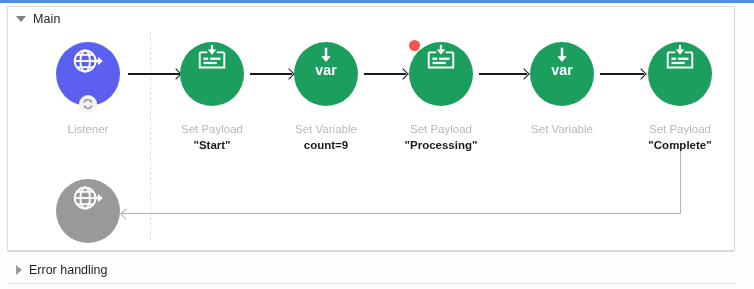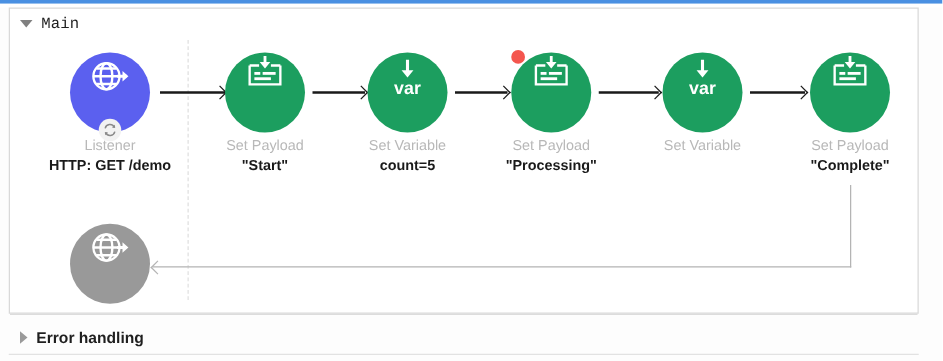--- a/index.html
+++ b/index.html
@@ -36,42 +36,42 @@
     border-top:6px solid #808080;
   }
   .tri-right{
     width:0;height:0;
     border-top:5px solid transparent;
     border-bottom:5px solid transparent;
     border-left:6px solid #9a9a9a;
   }
   .flow-title{
     font-size:12.5px;color:#1f1f1f;letter-spacing:.1px;
-    font-family:Liberation Mono, monospace;
+    font-family:Liberation Sans, sans-serif;
   }
 
   
   .dashed-divider{
     position:absolute;left:150px;top:32px;width:0;height:208px;
     border-left:1.5px dashed #e0e0e0;
   }
 
   
   .node{position:absolute;width:0;height:0;}
   .node .circle{
     position:absolute;left:-32px;top:-32px;
     width:64px;height:64px;border-radius:50%;
     display:flex;justify-content:center;
   }
   .node .labels{
     position:absolute;left:-78px;top:36px;width:156px;
     text-align:center;
   }
   .lbl-type{
-    font-size:11.5px;color:#b8b8b8;line-height:15px;white-space:nowrap;
+    font-size:11.5px;color:#b8b8b8;line-height:15px;white-space:nowrap;margin-top:12px;
   }
   .lbl-value{
     font-size:11.5px;color:#1a1a1a;font-weight:bold;line-height:16px;white-space:nowrap;
   }
 
   
   .err-badge{
     position:absolute;left:-32px;top:-34px;
     width:11px;height:11px;border-radius:50%;
     background:#f4564e;
@@ -104,21 +104,21 @@
   }
 
   
   .bottom-divider{
     position:absolute;left:8px;top:251px;width:726px;height:1px;background:#dcdcdc;
   }
   .err-row{
     position:absolute;left:16px;top:262px;
     display:flex;align-items:center;gap:7px;height:16px;
   }
-  .err-title{font-size:12.5px;color:#1f1f1f;font-weight:bold;}
+  .err-title{font-size:12.5px;color:#1f1f1f;}
   .outer-bottom{
     position:absolute;left:7px;top:283px;width:728px;height:1px;background:#e2e2e2;
   }
   svg{display:block;}
 </style>
 </head>
 <body>
 
 <div id="root">
 
@@ -173,21 +173,20 @@
     <div class="sub-badge">
       <svg width="12" height="12" viewBox="0 0 14 14">
         <path d="M2.5 5.5 A4.5 4.5 0 0 1 11 4.6" fill="none" stroke="#8a8a8a" stroke-width="1.4"></path>
         <path d="M11.5 8.5 A4.5 4.5 0 0 1 3 9.4" fill="none" stroke="#8a8a8a" stroke-width="1.4"></path>
         <path d="M11.6 2.2 L11.8 5.2 L8.8 4.6 Z" fill="#8a8a8a"></path>
         <path d="M2.4 11.8 L2.2 8.8 L5.2 9.4 Z" fill="#8a8a8a"></path>
       </svg>
     </div>
     <div class="labels">
       <div class="lbl-type">Listener</div>
-      <div class="lbl-value">HTTP: GET /demo</div>
     </div>
   </div>
 
   <div class="node" style="left:212px;top:74px;">
     <div class="circle" style="background:#1c9e5f;">
       <span>
         <svg width="34" height="34" viewBox="0 0 36 36">
           <path d="M5 11 L5 27 L31 27 L31 11" fill="none" stroke="#ffffff" stroke-width="2"></path>
           <path d="M5 11 L13 11 M23 11 L31 11" stroke="#ffffff" stroke-width="2" fill="none"></path>
           <path d="M18 3 L18 10" stroke="#ffffff" stroke-width="2.4" fill="none"></path>
@@ -209,21 +208,21 @@
       <span>
         <svg width="38" height="38" viewBox="0 0 40 40">
           <path d="M20 6 L20 17" stroke="#ffffff" stroke-width="2.6" fill="none"></path>
           <path d="M15 15 L20 21 L25 15 Z" fill="#ffffff"></path>
           <text x="20" y="35" font-family="Liberation Sans, sans-serif" font-size="15" font-weight="bold" fill="#ffffff" text-anchor="middle">var</text>
         </svg>
       </span>
     </div>
     <div class="labels">
       <div class="lbl-type">Set Variable</div>
-      <div class="lbl-value">count=5</div>
+      <div class="lbl-value">count=9</div>
     </div>
   </div>
 
   <div class="node" style="left:441px;top:74px;">
     <div class="circle" style="background:#1c9e5f;">
       <span>
         <svg width="34" height="34" viewBox="0 0 36 36">
           <path d="M5 11 L5 27 L31 27 L31 11" fill="none" stroke="#ffffff" stroke-width="2"></path>
           <path d="M5 11 L13 11 M23 11 L31 11" stroke="#ffffff" stroke-width="2" fill="none"></path>
           <path d="M18 3 L18 10" stroke="#ffffff" stroke-width="2.4" fill="none"></path>

